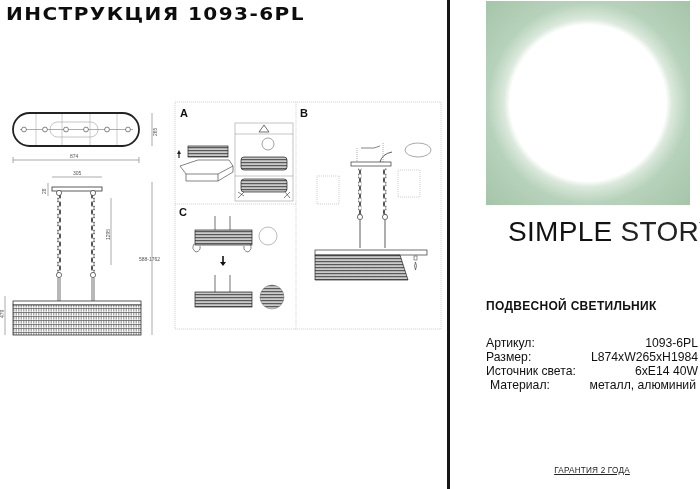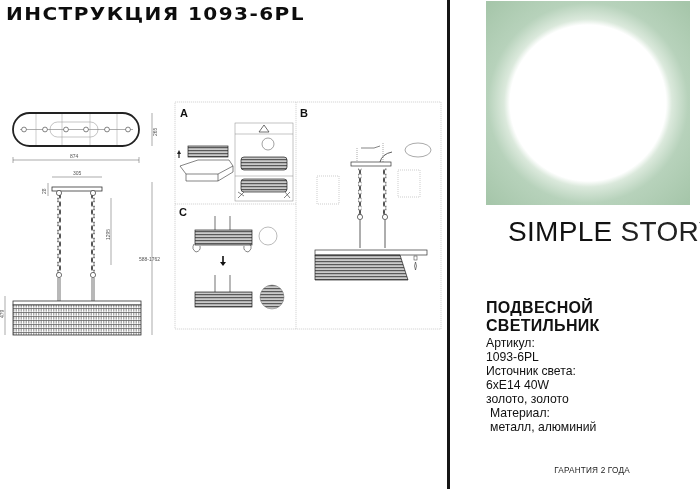--- a/index.html
+++ b/index.html
@@ -4,28 +4,28 @@
 <style>
   html, body { margin: 0; padding: 0; background: #ffffff; }
   body { width: 700px; height: 489px; position: relative; overflow: hidden; font-family: "Liberation Sans", sans-serif; color: #111; }
   .title { position: absolute; left: 6px; top: 4px; font-family: "DejaVu Sans", sans-serif; font-weight: 900; font-size: 17px; letter-spacing: 1.2px; transform: scaleX(1.18); transform-origin: left top; color: #0d0d0d; }
   .divider { position: absolute; left: 447px; top: 0; width: 3px; height: 489px; background: #151515; }
   .drawing { position: absolute; left: 0; top: 0; }
   .logo-box { position: absolute; left: 486px; top: 1px; width: 204px; height: 204px; background: radial-gradient(circle at 50% 50%, #ffffff 0, #ffffff 78px, #dbe9dc 84px, #b7d2bb 100px, #a6c6aa 140px); }
   .brand { position: absolute; left: 508px; top: 216px; font-size: 28px; letter-spacing: 0.3px; color: #111; white-space: nowrap; }
   .brand .b1 { font-weight: 400; }
   .brand .b2 { font-weight: 300; color: #222; }
-  .product-type { position: absolute; left: 486px; top: 299px; font-size: 16px; font-weight: 700; letter-spacing: 0.3px; color: #111; }
+  .product-type { position: absolute; left: 486px; top: 299px; font-size: 12px; font-weight: 700; letter-spacing: 0.3px; color: #111; }
   .specs { position: absolute; left: 486px; top: 336px; width: 212px; font-size: 12.2px; line-height: 14px; color: #111; }
-  .spec-row { display: flex; justify-content: space-between; white-space: nowrap; flex-direction: column; }
+  .spec-row { display: flex; justify-content: space-between; white-space: nowrap; }
   .spec-row.center { justify-content: center; }
   .spec-row.right { justify-content: flex-end; }
   .spec-row.mat { padding-left: 4px; }
   .spec-row.mat .v { margin-right: 2px; }
-  .footer { position: absolute; left: 486px; top: 465px; width: 212px; text-align: center; font-size: 8.2px; line-height: 11px; color: #222; letter-spacing: 0.2px; }
+  .footer { position: absolute; left: 486px; top: 465px; width: 212px; text-align: center; font-size: 8.2px; line-height: 11px; color: #222; letter-spacing: 0.2px; text-decoration: underline; }
   .panel-label { font-family: "Liberation Sans", sans-serif; font-size: 11px; font-weight: 700; fill: #111; }
   .dim { font-family: "Liberation Sans", sans-serif; font-size: 5px; fill: #555; }
 </style>
 </head>
 <body>
 
 <div class="title">ИНСТРУКЦИЯ 1093-6PL</div>
 
 <svg class="drawing" width="446" height="489" viewBox="0 0 446 489" xmlns="http://www.w3.org/2000/svg">
   <defs>
@@ -163,25 +163,26 @@
 </div>
 
 <div class="product-type">ПОДВЕСНОЙ СВЕТИЛЬНИК</div>
 
 <div class="specs">
   <div class="spec-row">
     <span>Артикул:</span>
     <span>1093-6PL</span>
   </div>
   <div class="spec-row">
+    <span>Размер:</span>
+    <span>L874xW265xH1984</span>
+  </div>
+  <div class="spec-row">
     <span>Источник света:</span>
     <span>6xE14 40W</span>
-  </div>
-  <div class="spec-row right">
-    <span>золото, золото</span>
   </div>
   <div class="spec-row mat">
     <span>Материал:</span>
     <span class="v">металл, алюминий</span>
   </div>
 </div>
 
 <div class="footer">
   <div>ГАРАНТИЯ 2 ГОДА</div>
 </div>

